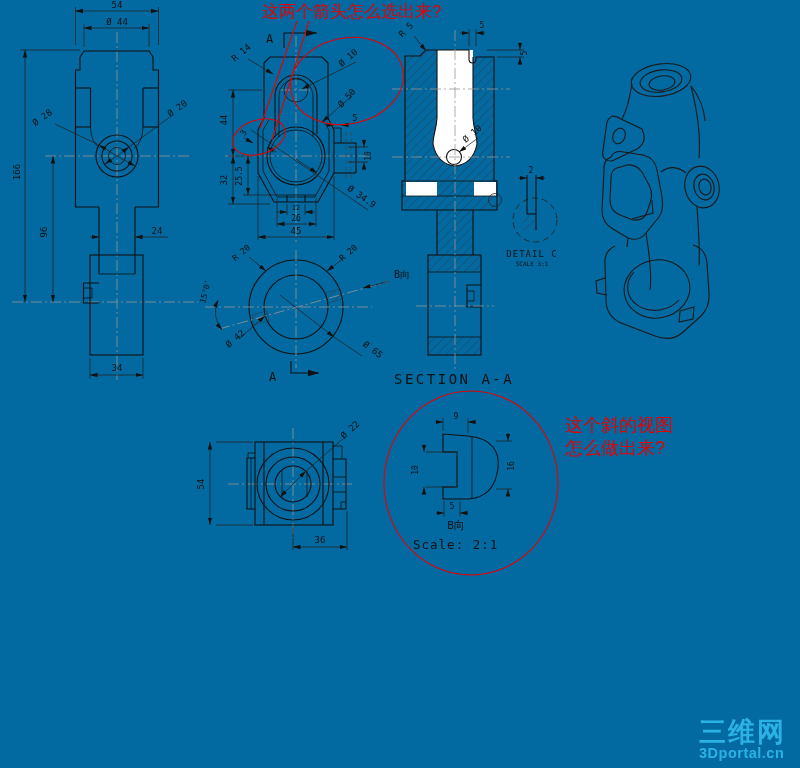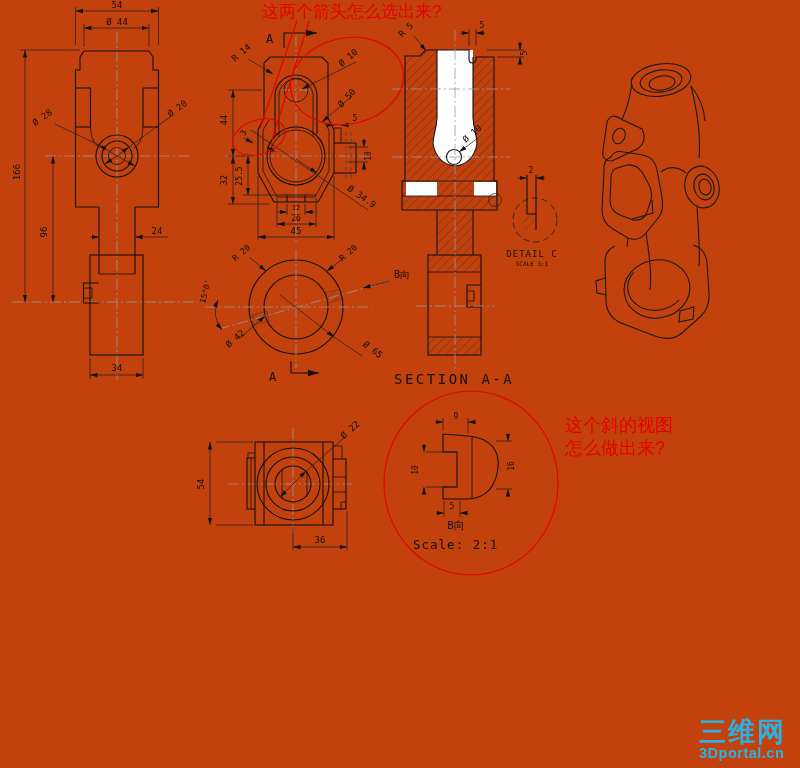--- a/index.html
+++ b/index.html
@@ -1,16 +1,16 @@
 <!DOCTYPE html>
 <html><head>
 <meta charset="utf-8">
 <style>
   html,body{margin:0;padding:0;background:#fff;}
-  #stage{position:relative;width:800px;height:768px;background:#c2410c;overflow:hidden;}
+  #stage{position:relative;width:800px;height:768px;background:#0369a1;overflow:hidden;}
   svg{position:absolute;left:0;top:0;}
   .t{font-family:"DejaVu Sans Mono","Liberation Mono",monospace;fill:#111;}
   .zh{font-family:"Liberation Sans","DejaVu Sans",sans-serif;fill:#e60000;}
   .wm{font-family:"Liberation Sans","DejaVu Sans",sans-serif;fill:#2bb2e4;font-weight:bold;}
   .o{stroke:#111;stroke-width:1.1;fill:none;}
   .i{stroke:#111;stroke-width:0.8;fill:none;}
   .d{stroke:#222;stroke-width:0.75;fill:none;}
   .cl{stroke:#979797;stroke-width:0.8;fill:none;stroke-dasharray:11 3 2 3;}
   .hid{stroke:#444;stroke-width:0.7;fill:none;stroke-dasharray:4 3;}
   .red{stroke:#e60000;stroke-width:1.1;fill:none;}

